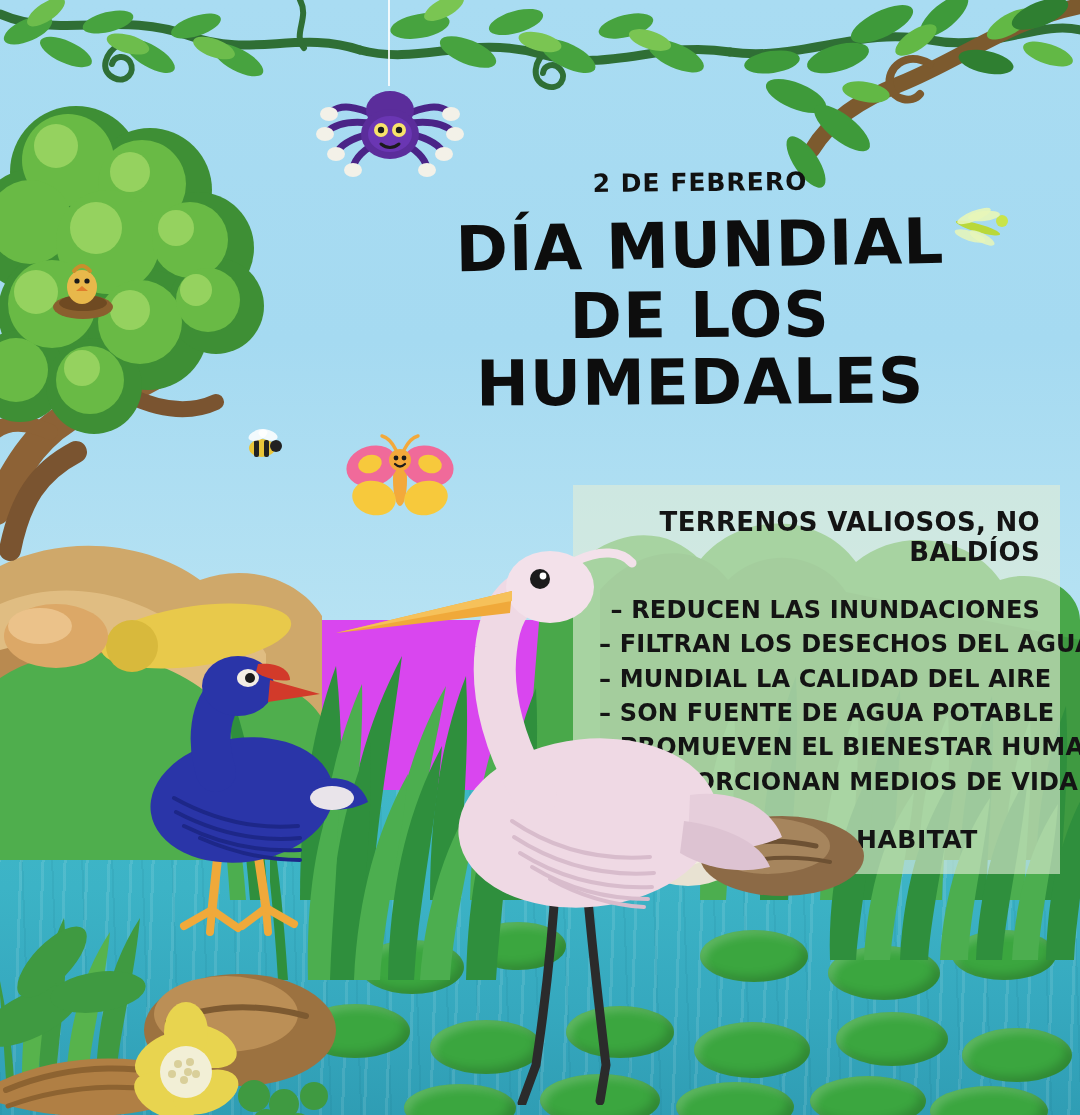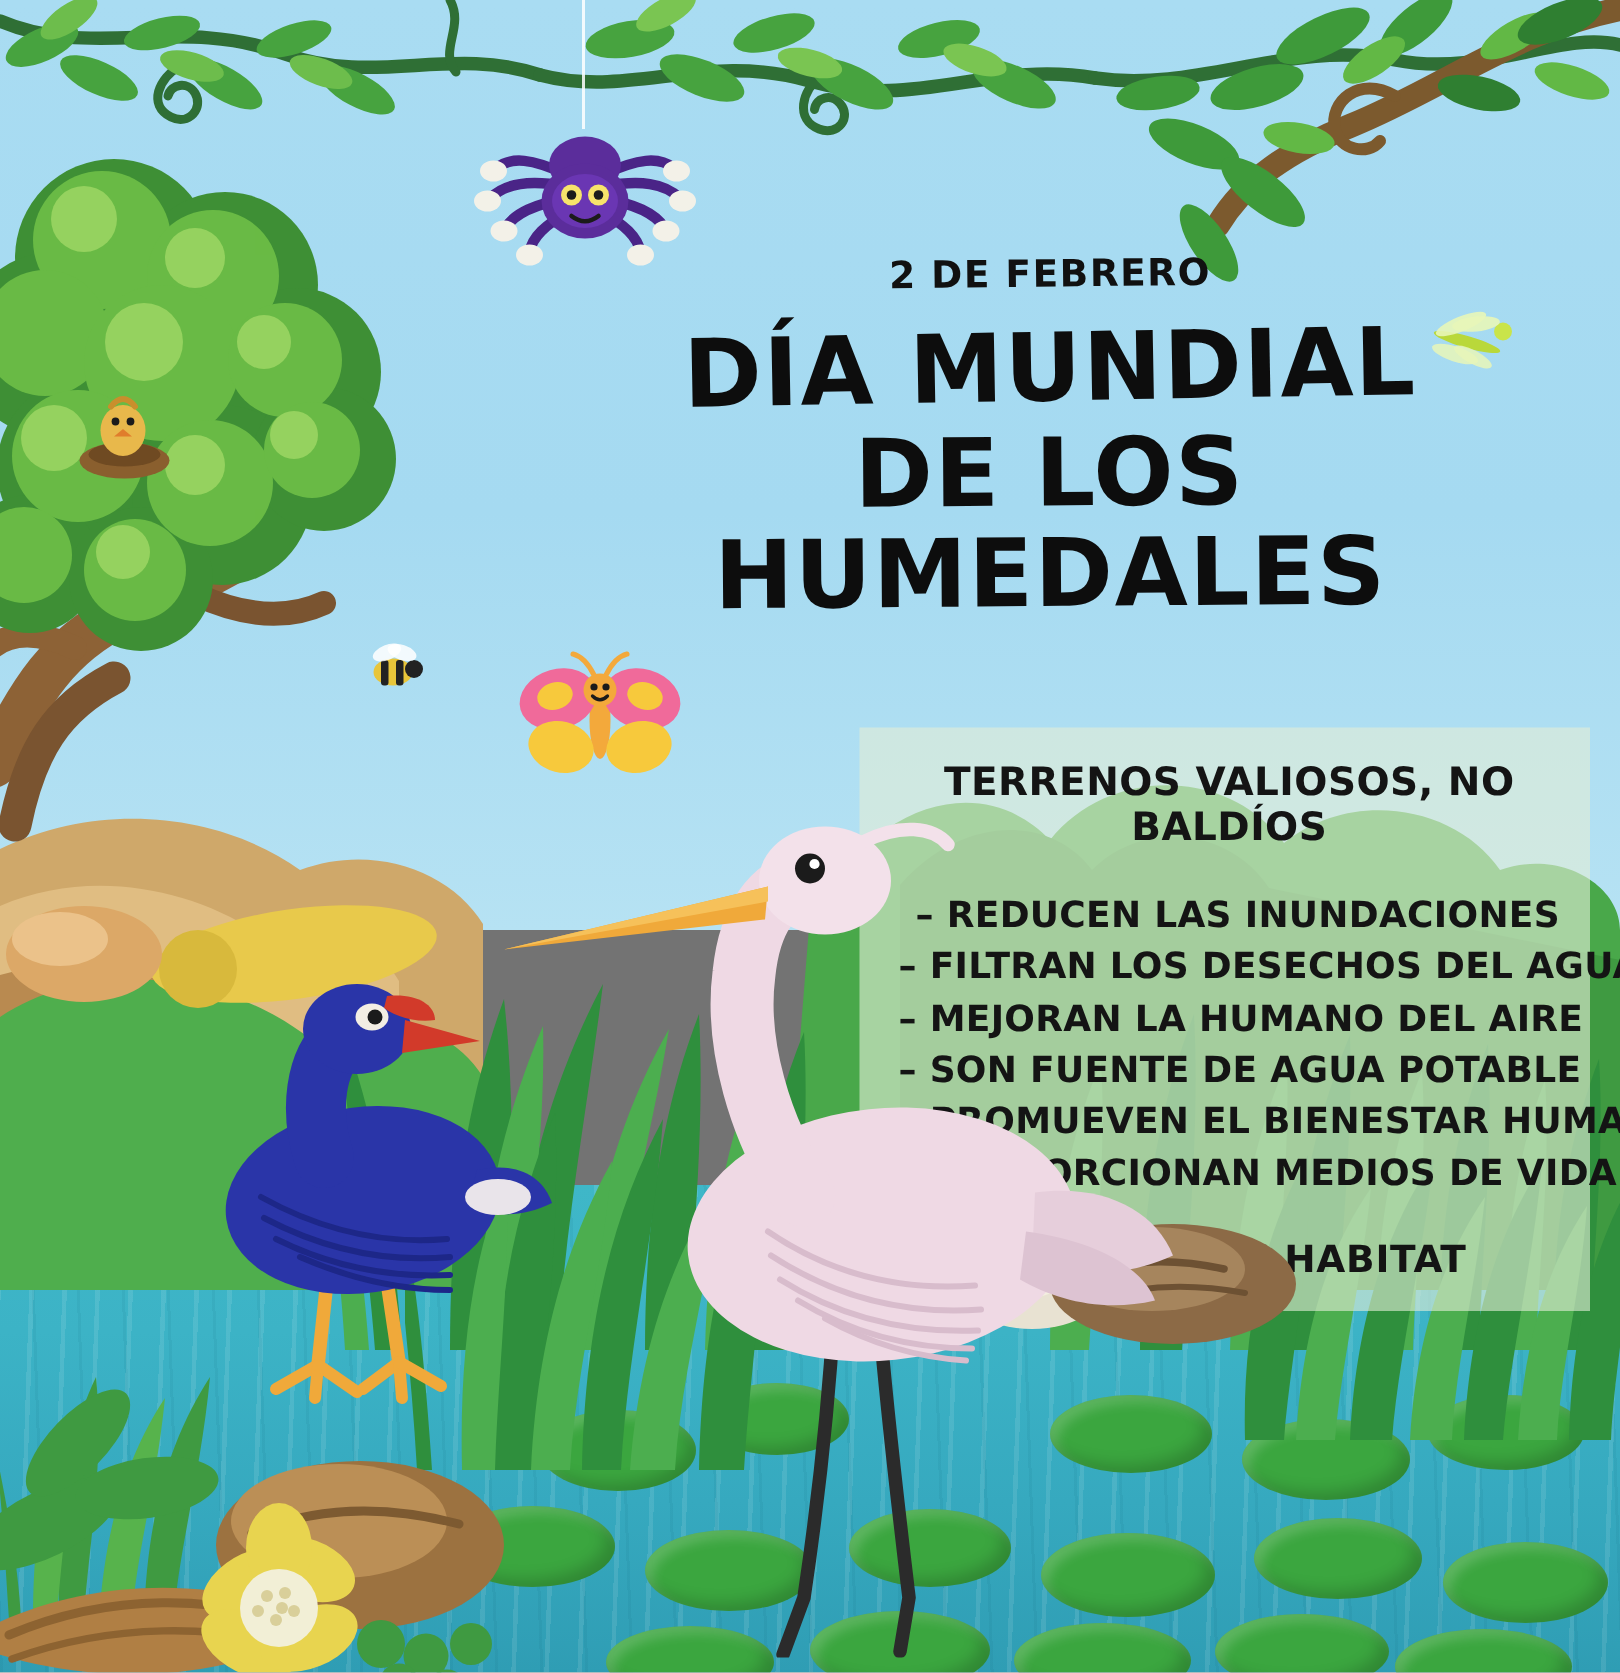--- a/index.html
+++ b/index.html
@@ -8,21 +8,21 @@
     background: #ffffff;
   }
   body {
     font-family: "Liberation Sans", sans-serif;
   }
   #poster {
     position: relative;
     width: 1080px;
     height: 1115px;
     overflow: hidden;
-    background: #737373;
+    background: #d946ef;
   }
 
   
   .sky {
     position: absolute;
     left: 0; top: 0;
     width: 1080px; height: 620px;
     background: linear-gradient(180deg, #a9dcf2 0%, #a5daf1 55%, #b6e2f3 100%);
   }
 
@@ -86,21 +86,21 @@
     background: rgba(226, 238, 214, 0.62);
     z-index: 38;
     box-sizing: border-box;
   }
   .panel-head {
     font-family: "DejaVu Sans", sans-serif;
     font-weight: bold;
     font-size: 26px;
     color: #141414;
     letter-spacing: 0.3px;
-    text-align: center;
+    text-align: right;
     margin-bottom: 26px;
   }
   .panel-list { list-style: none; margin: 0; padding: 0; text-align: right; }
   .panel-list li {
     font-family: "DejaVu Sans", sans-serif;
     font-weight: bold;
     font-size: 24px;
     color: #141414;
     line-height: 1.43;
     letter-spacing: 0.2px;
@@ -384,21 +384,21 @@
       <path d="M918,430 C916,356 928,292 948,244 C952,306 944,366 942,430 Z"></path>
       <path d="M1004,430 C1002,358 1012,296 1030,250 C1034,308 1026,368 1024,430 Z"></path>
     </g>
   </svg>
 
   <div class="info-panel">
     <div class="panel-head">TERRENOS VALIOSOS, NO BALDÍOS</div>
     <ul class="panel-list">
       <li>– REDUCEN  LAS INUNDACIONES</li>
       <li>– FILTRAN LOS DESECHOS DEL AGUA</li>
-      <li>– MEJORAN LA HUMANO DEL AIRE</li>
+      <li>– MUNDIAL LA CALIDAD DEL AIRE</li>
       <li>– SON FUENTE DE AGUA POTABLE</li>
       <li>– PROMUEVEN EL BIENESTAR HUMANO</li>
       <li>– PROPORCIONAN MEDIOS DE VIDA</li>
     </ul>
     <div class="panel-source">FUENTE ONU HABITAT</div>
   </div>
 
   <svg width="400" height="420" style="position:absolute;left:270px;top:560px;z-index:36">
     <g fill="#2f8f3d">
       <path d="M60,420 C58,320 72,248 100,182 C104,262 92,344 88,420 Z"></path>

